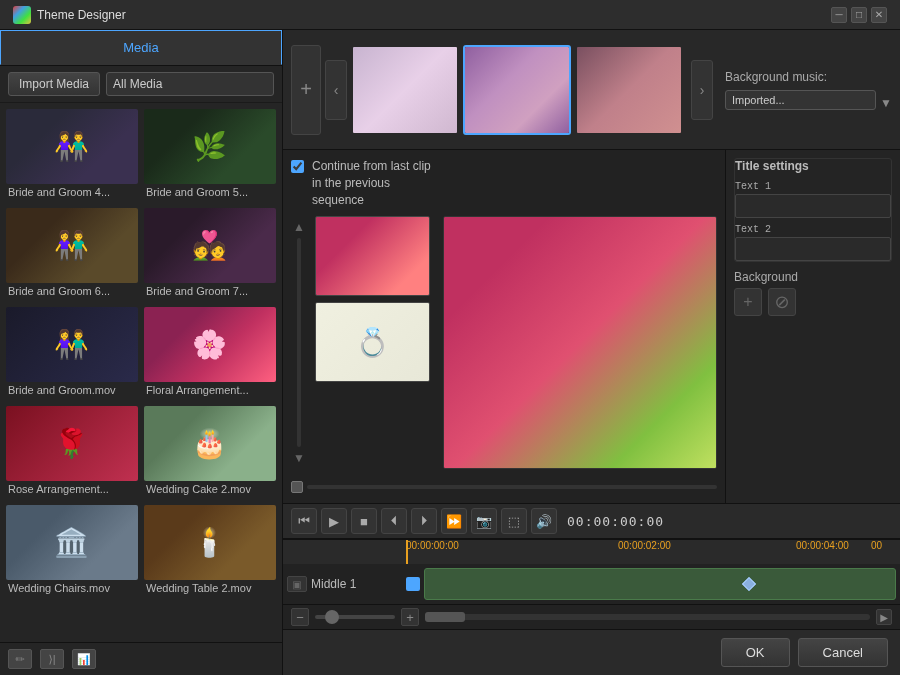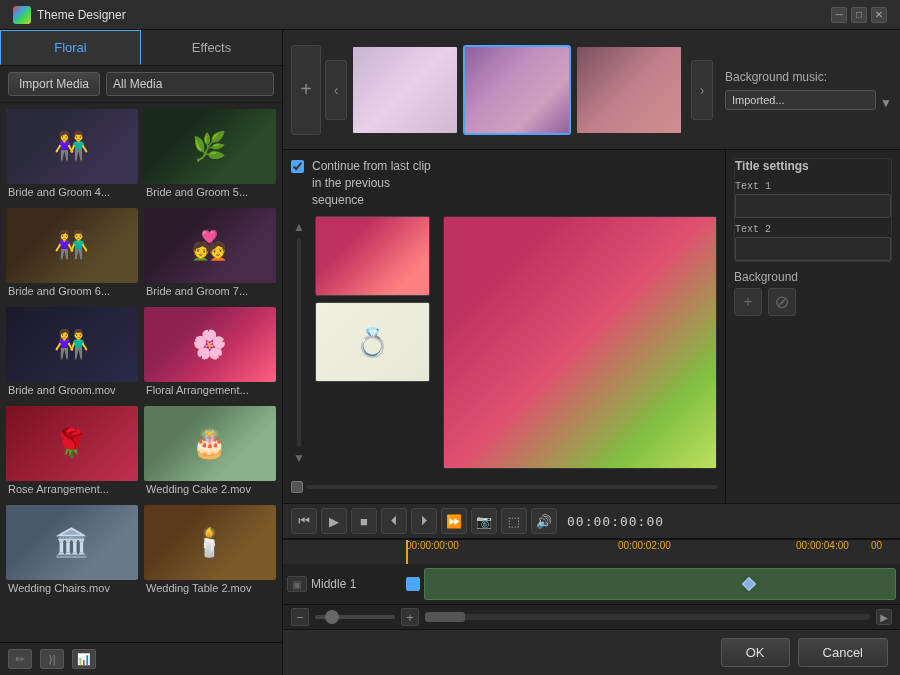--- a/index.html
+++ b/index.html
@@ -583,24 +583,21 @@
     <div class="title-btn">✕</div>
   </div>
 </div>
 
 <div class="main-content">
 
   <div class="left-panel">
 
     <div class="tabs">
       <div class="tab active">
-        <span>Floral</span>
-      </div>
-      <div class="tab inactive">
-        <span>Effects</span>
+        <span>Media</span>
       </div>
     </div>
 
     <div class="toolbar-row">
       <button class="import-btn">Import Media</button>
       <select class="dropdown-select">
         <option>All Media</option>
       </select>
     </div>
 

